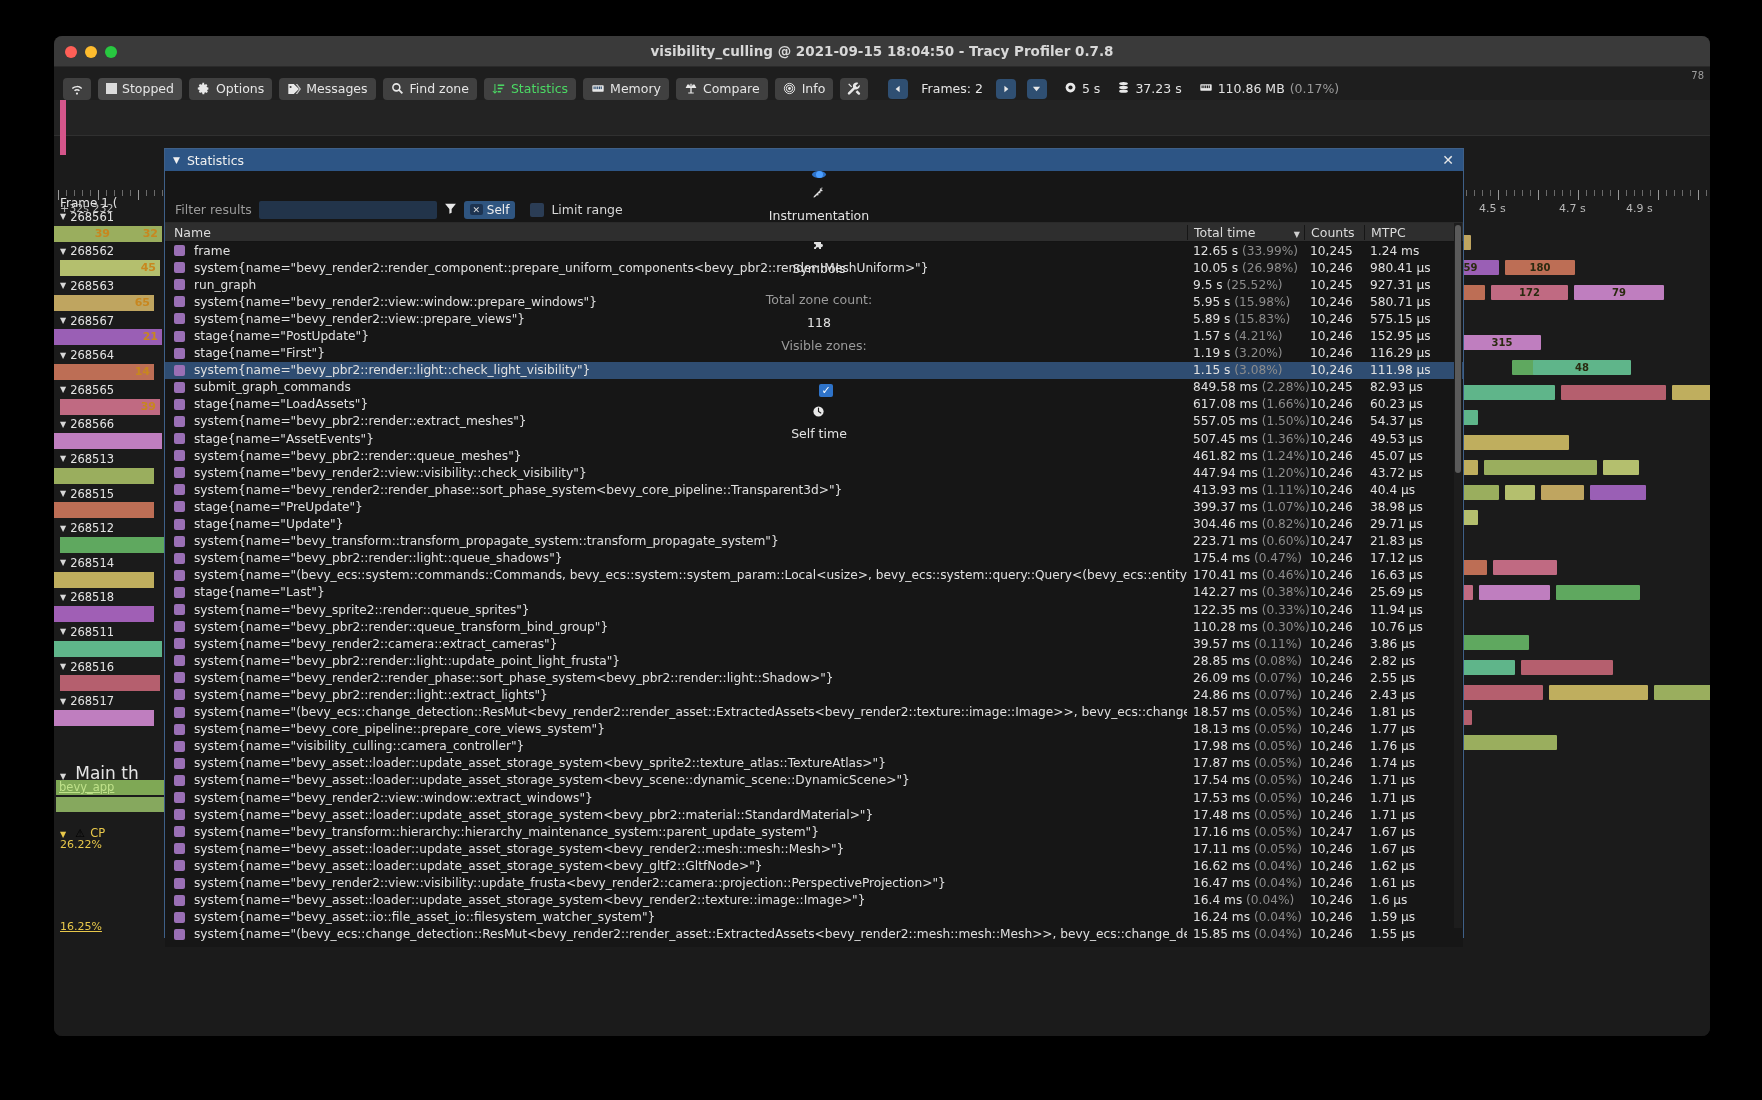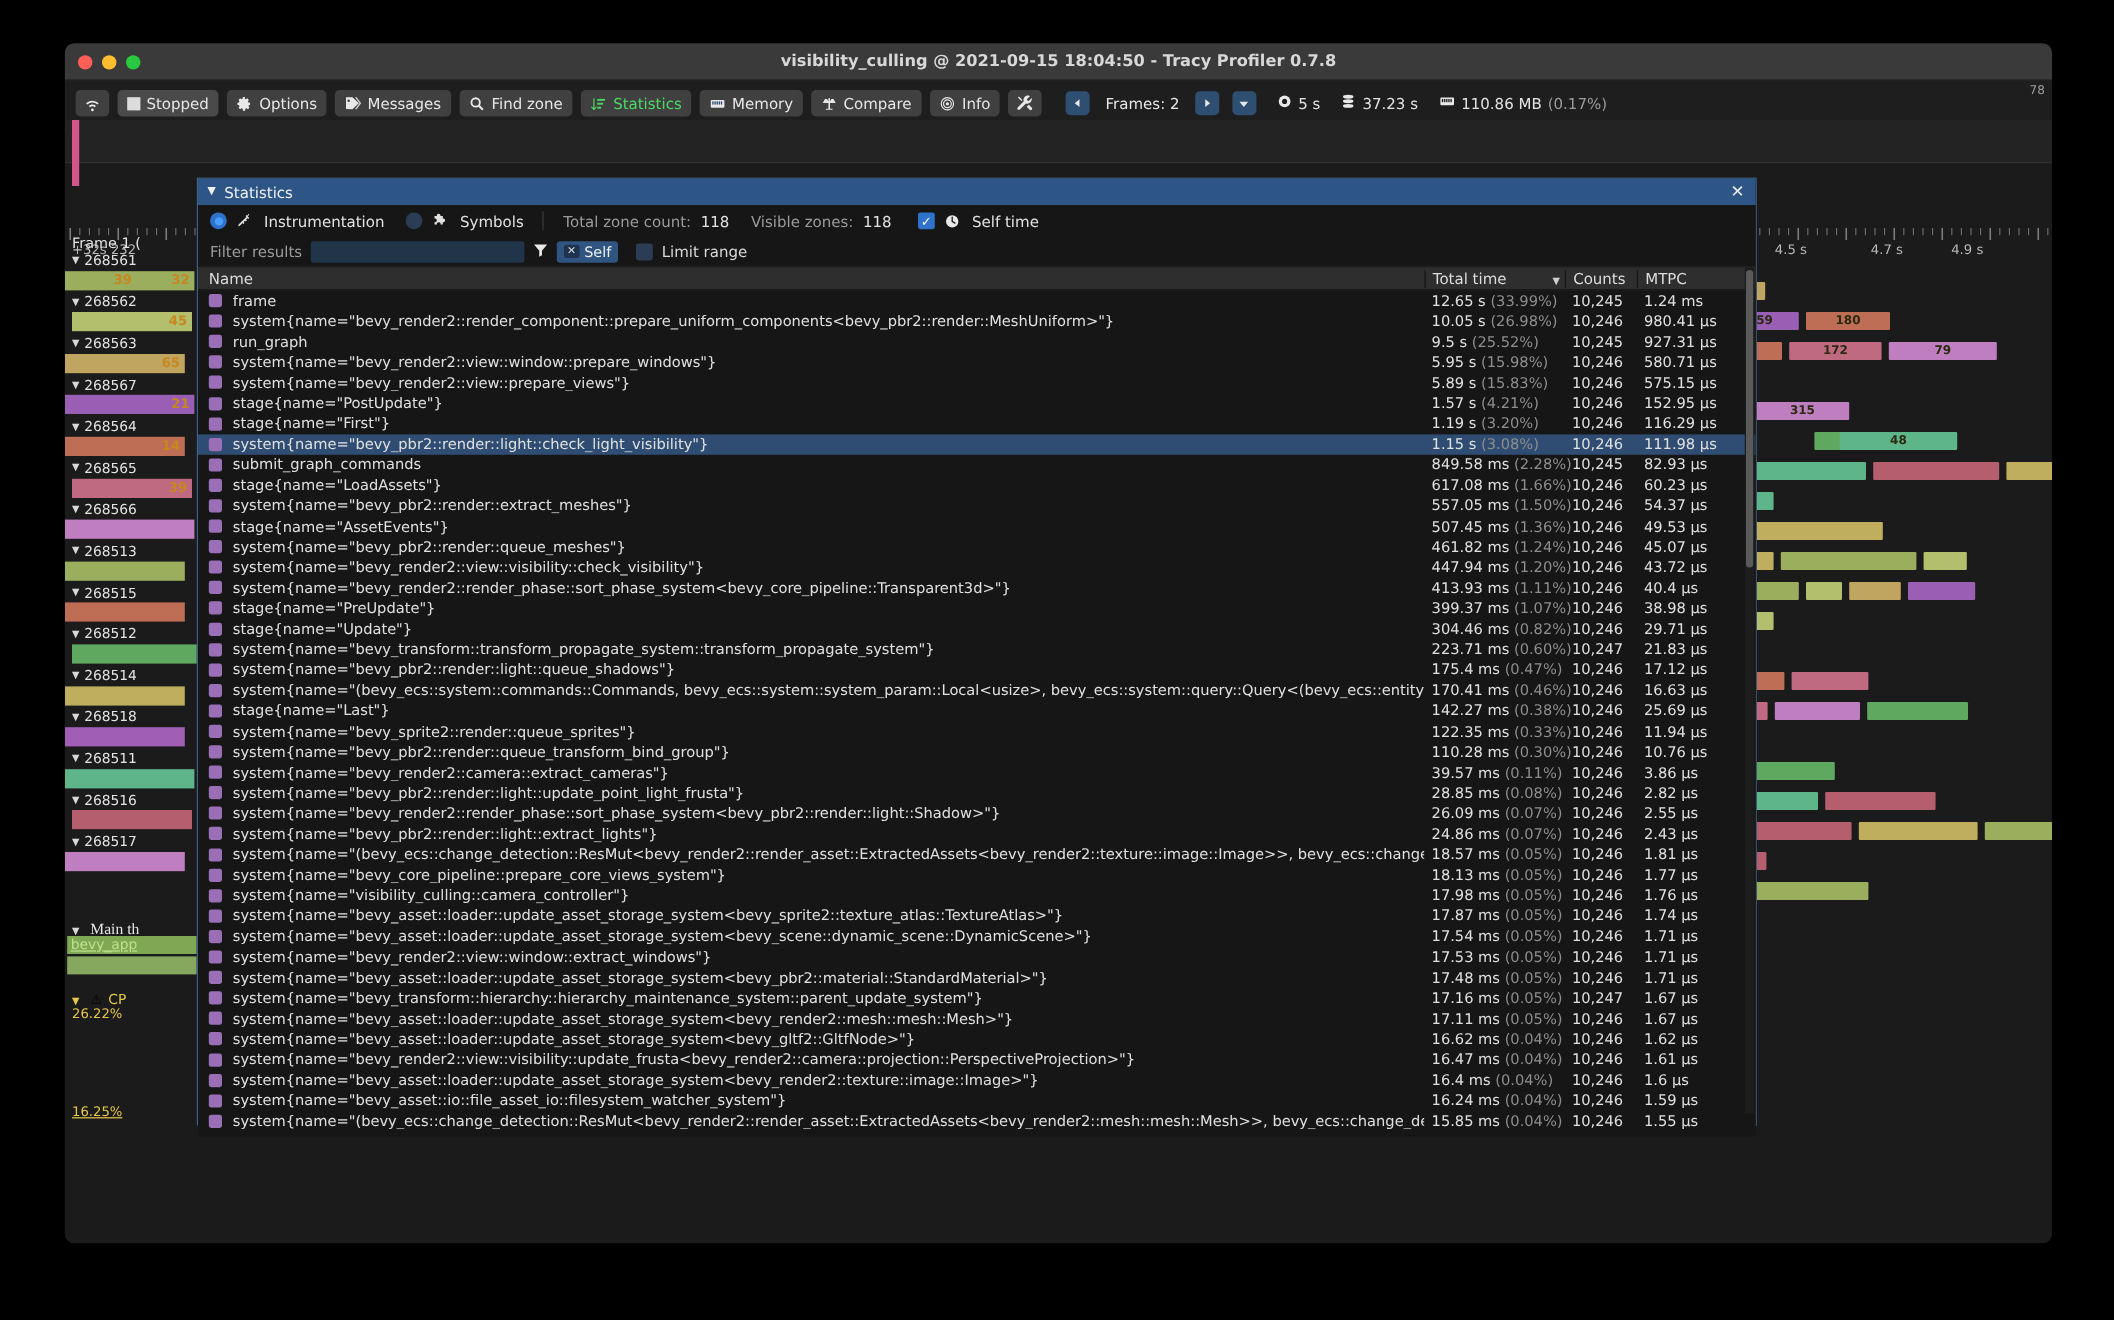--- a/index.html
+++ b/index.html
@@ -36,21 +36,21 @@
   .title-text {
     text-align: center; line-height: 31px;
     color: #d8d8d8; font-size: 13.5px; font-weight: bold;
   }
 
   
   .toolbar {
     position: relative;
     height: 44px;
     background: #1e1e1e;
-    border-bottom: 6px solid #ec4899;
+    border-bottom: 1px solid #ec4899;
     display: flex; align-items: center;
     padding-left: 9px;
     gap: 7px;
   }
   .tbtn {
     display: inline-flex; align-items: center; gap: 5px;
     height: 22px; padding: 0 8px;
     background: #404040;
     border-radius: 4px;
     color: #e6e6e6; font-size: 12.5px;
@@ -103,21 +103,21 @@
     position: absolute; color: #b9b9b9; font-size: 11px; top: 102px;
   }
 
   
   .frame-col { position: absolute; left: 0; top: 108px; width: 112px; }
   .fr-row { height: 17.6px; display: flex; align-items: center; color: #e4e4e4; font-size: 11.5px; white-space: nowrap; }
   .fr-row .caret { font-size: 8px; margin: 0 4px 0 6px; color: #d8d8d8; }
   .zig { height: 16px; margin-bottom: 1px; position: relative; overflow: hidden; }
   .zig .lbl { position: absolute; right: 4px; top: 1px; font-size: 11px; color: #c8871f; font-weight: bold; }
 
-  .main-thread-lbl { color: #e4e4e4; font-size: 13px; font-family: Liberation Serif, serif; }
+  .main-thread-lbl { color: #e4e4e4; font-size: 17px; }
   .bevy-app-lbl { color: #bfe18a; font-size: 11.5px; text-decoration: underline; }
   .cpu-lbl { color: #e8c84a; font-size: 11.5px; }
   .pct-lbl { font-size: 11px; }
 
   
   .zone-blk { position: absolute; border-radius: 1px; font-size: 10px;
     color: #2a2a10; display: flex; align-items: center; justify-content: center;
     overflow: hidden; font-weight: bold; }
 
   
@@ -137,21 +137,21 @@
   .stats-close {
     position: absolute; right: 7px; top: 3px;
     width: 16px; height: 16px; color: #e8e8e8; font-size: 14px;
     display: flex; align-items: center; justify-content: center;
   }
 
   .stats-body { padding: 0; background: #161616; }
 
   .opts-row {
     height: 26px; display: flex; align-items: center;
-    padding: 0 0 0 10px; gap: 8px; color: #e2e2e2; font-size: 12.5px;
+    padding: 0 0 0 10px; gap: 8px; color: #e2e2e2; font-size: 12.5px; flex-direction: column;
   }
   .radio {
     width: 14px; height: 14px; border-radius: 50%;
     background: #2b3d55; display: inline-flex; align-items: center; justify-content: center;
   }
   .radio.on { background: #2e73c9; }
   .radio .dot { width: 7px; height: 7px; border-radius: 50%; background: #4a9eff; }
   .vsep { width: 1px; height: 16px; background: #3a3a3a; margin: 0 8px; }
   .dimlbl { color: #9b9b9b; }
   .chkbox {

